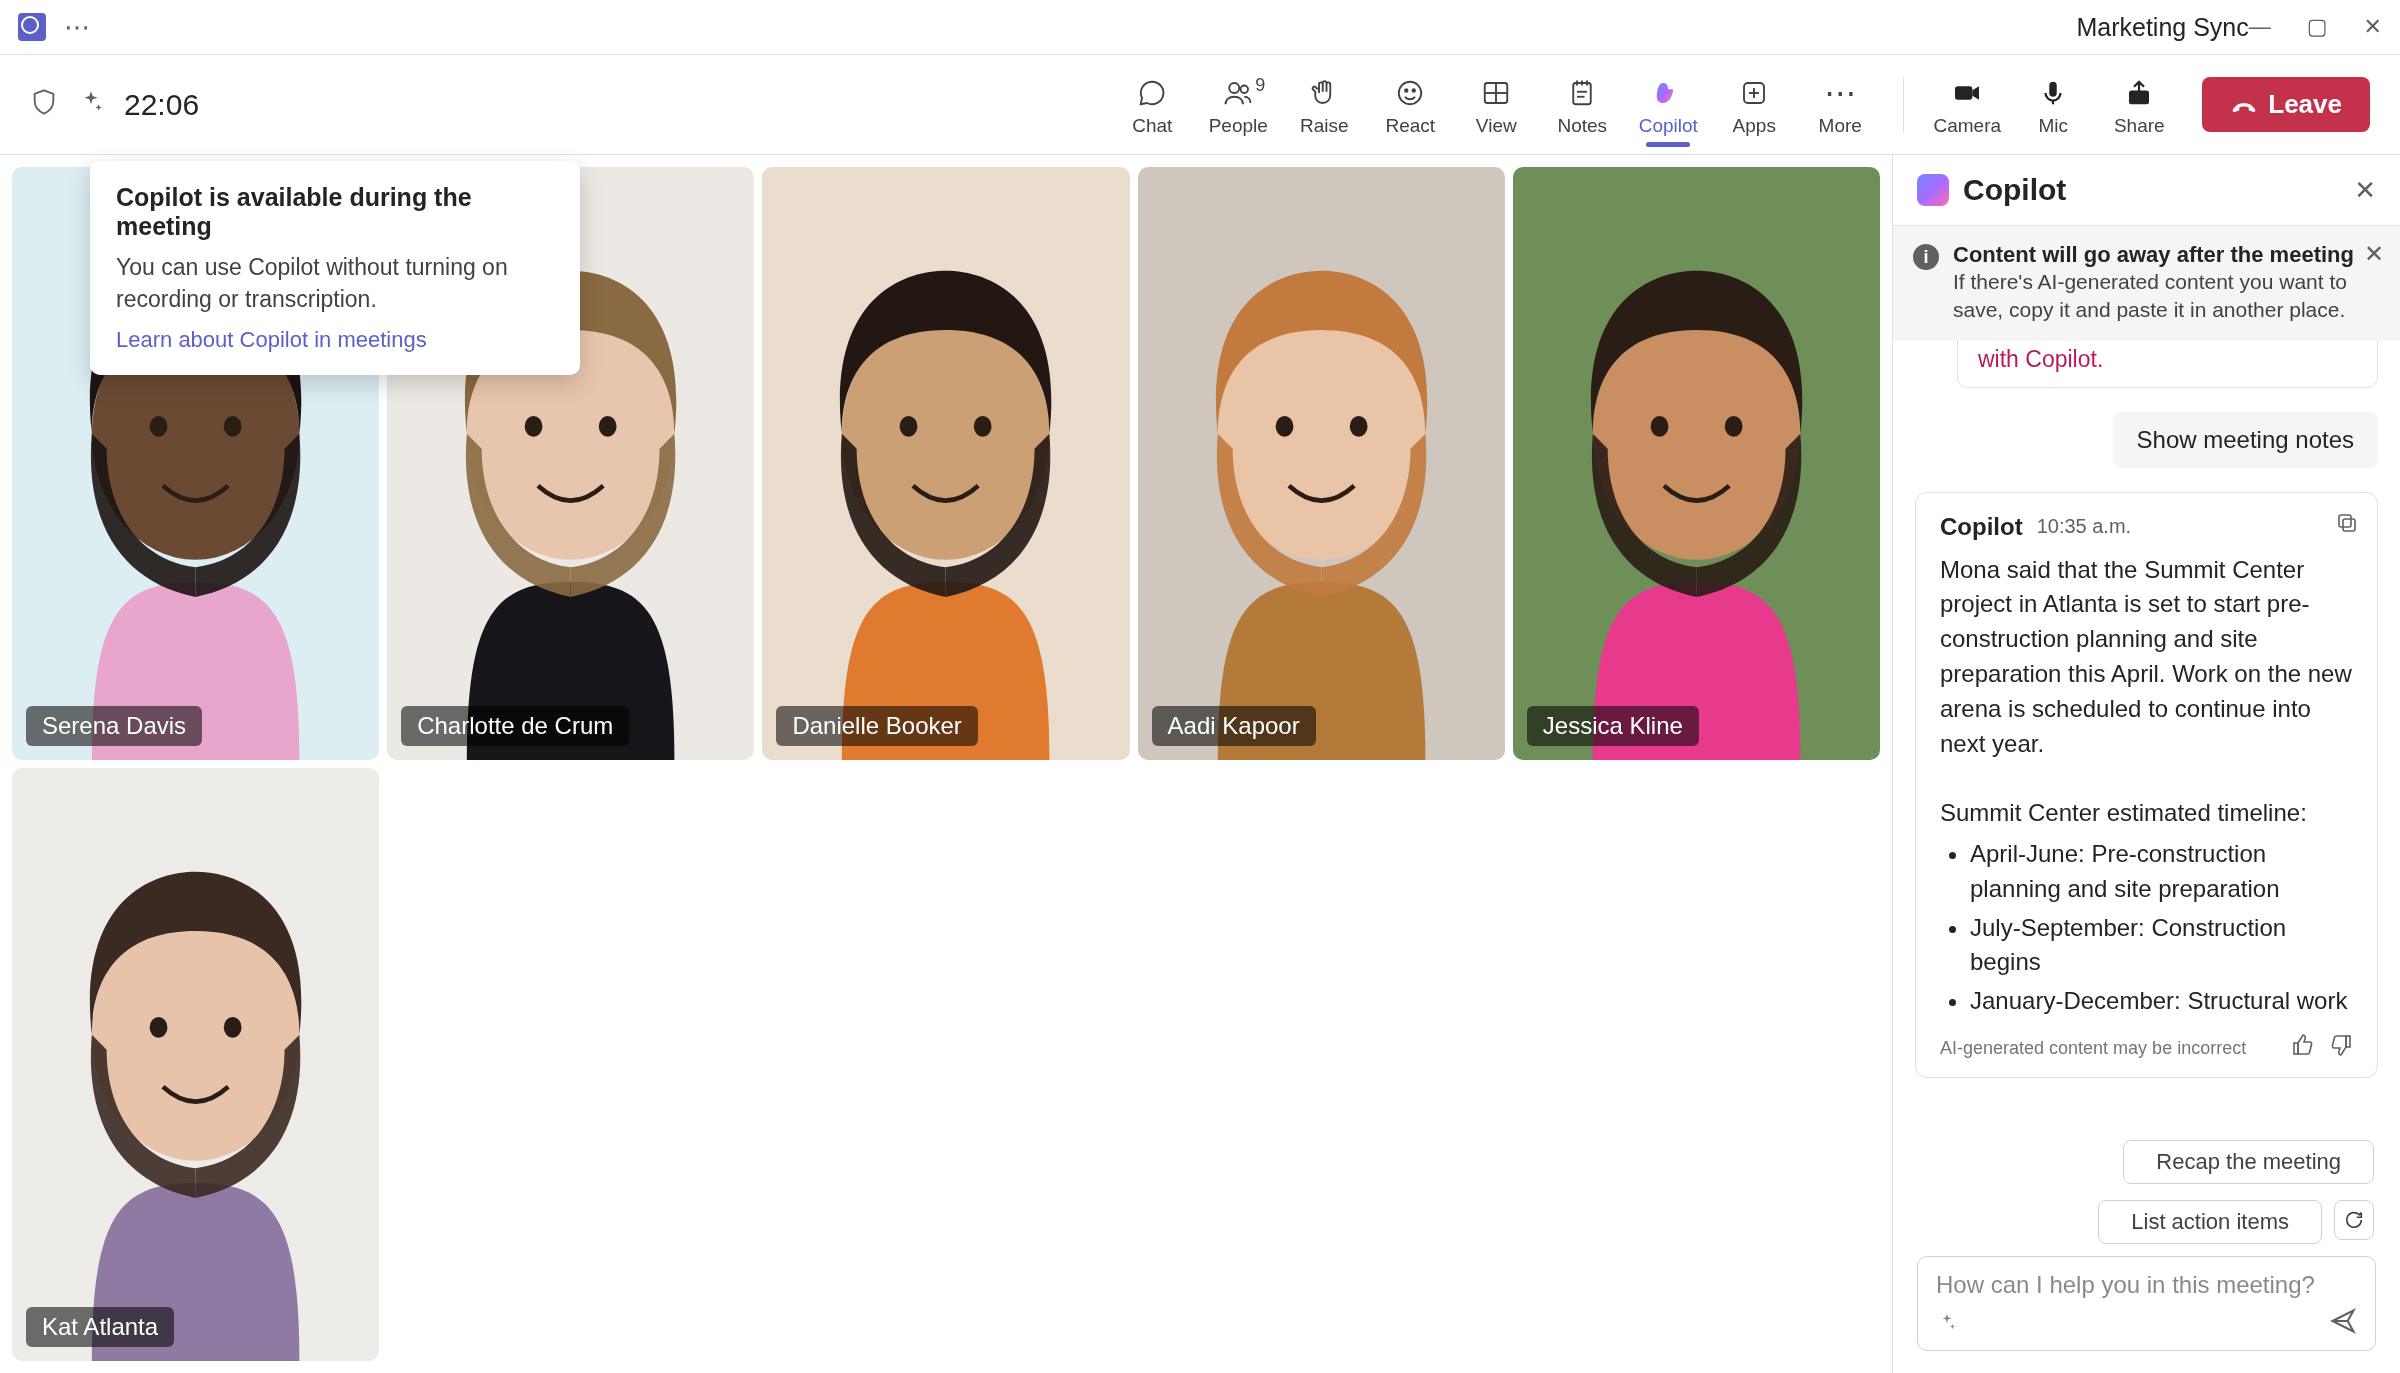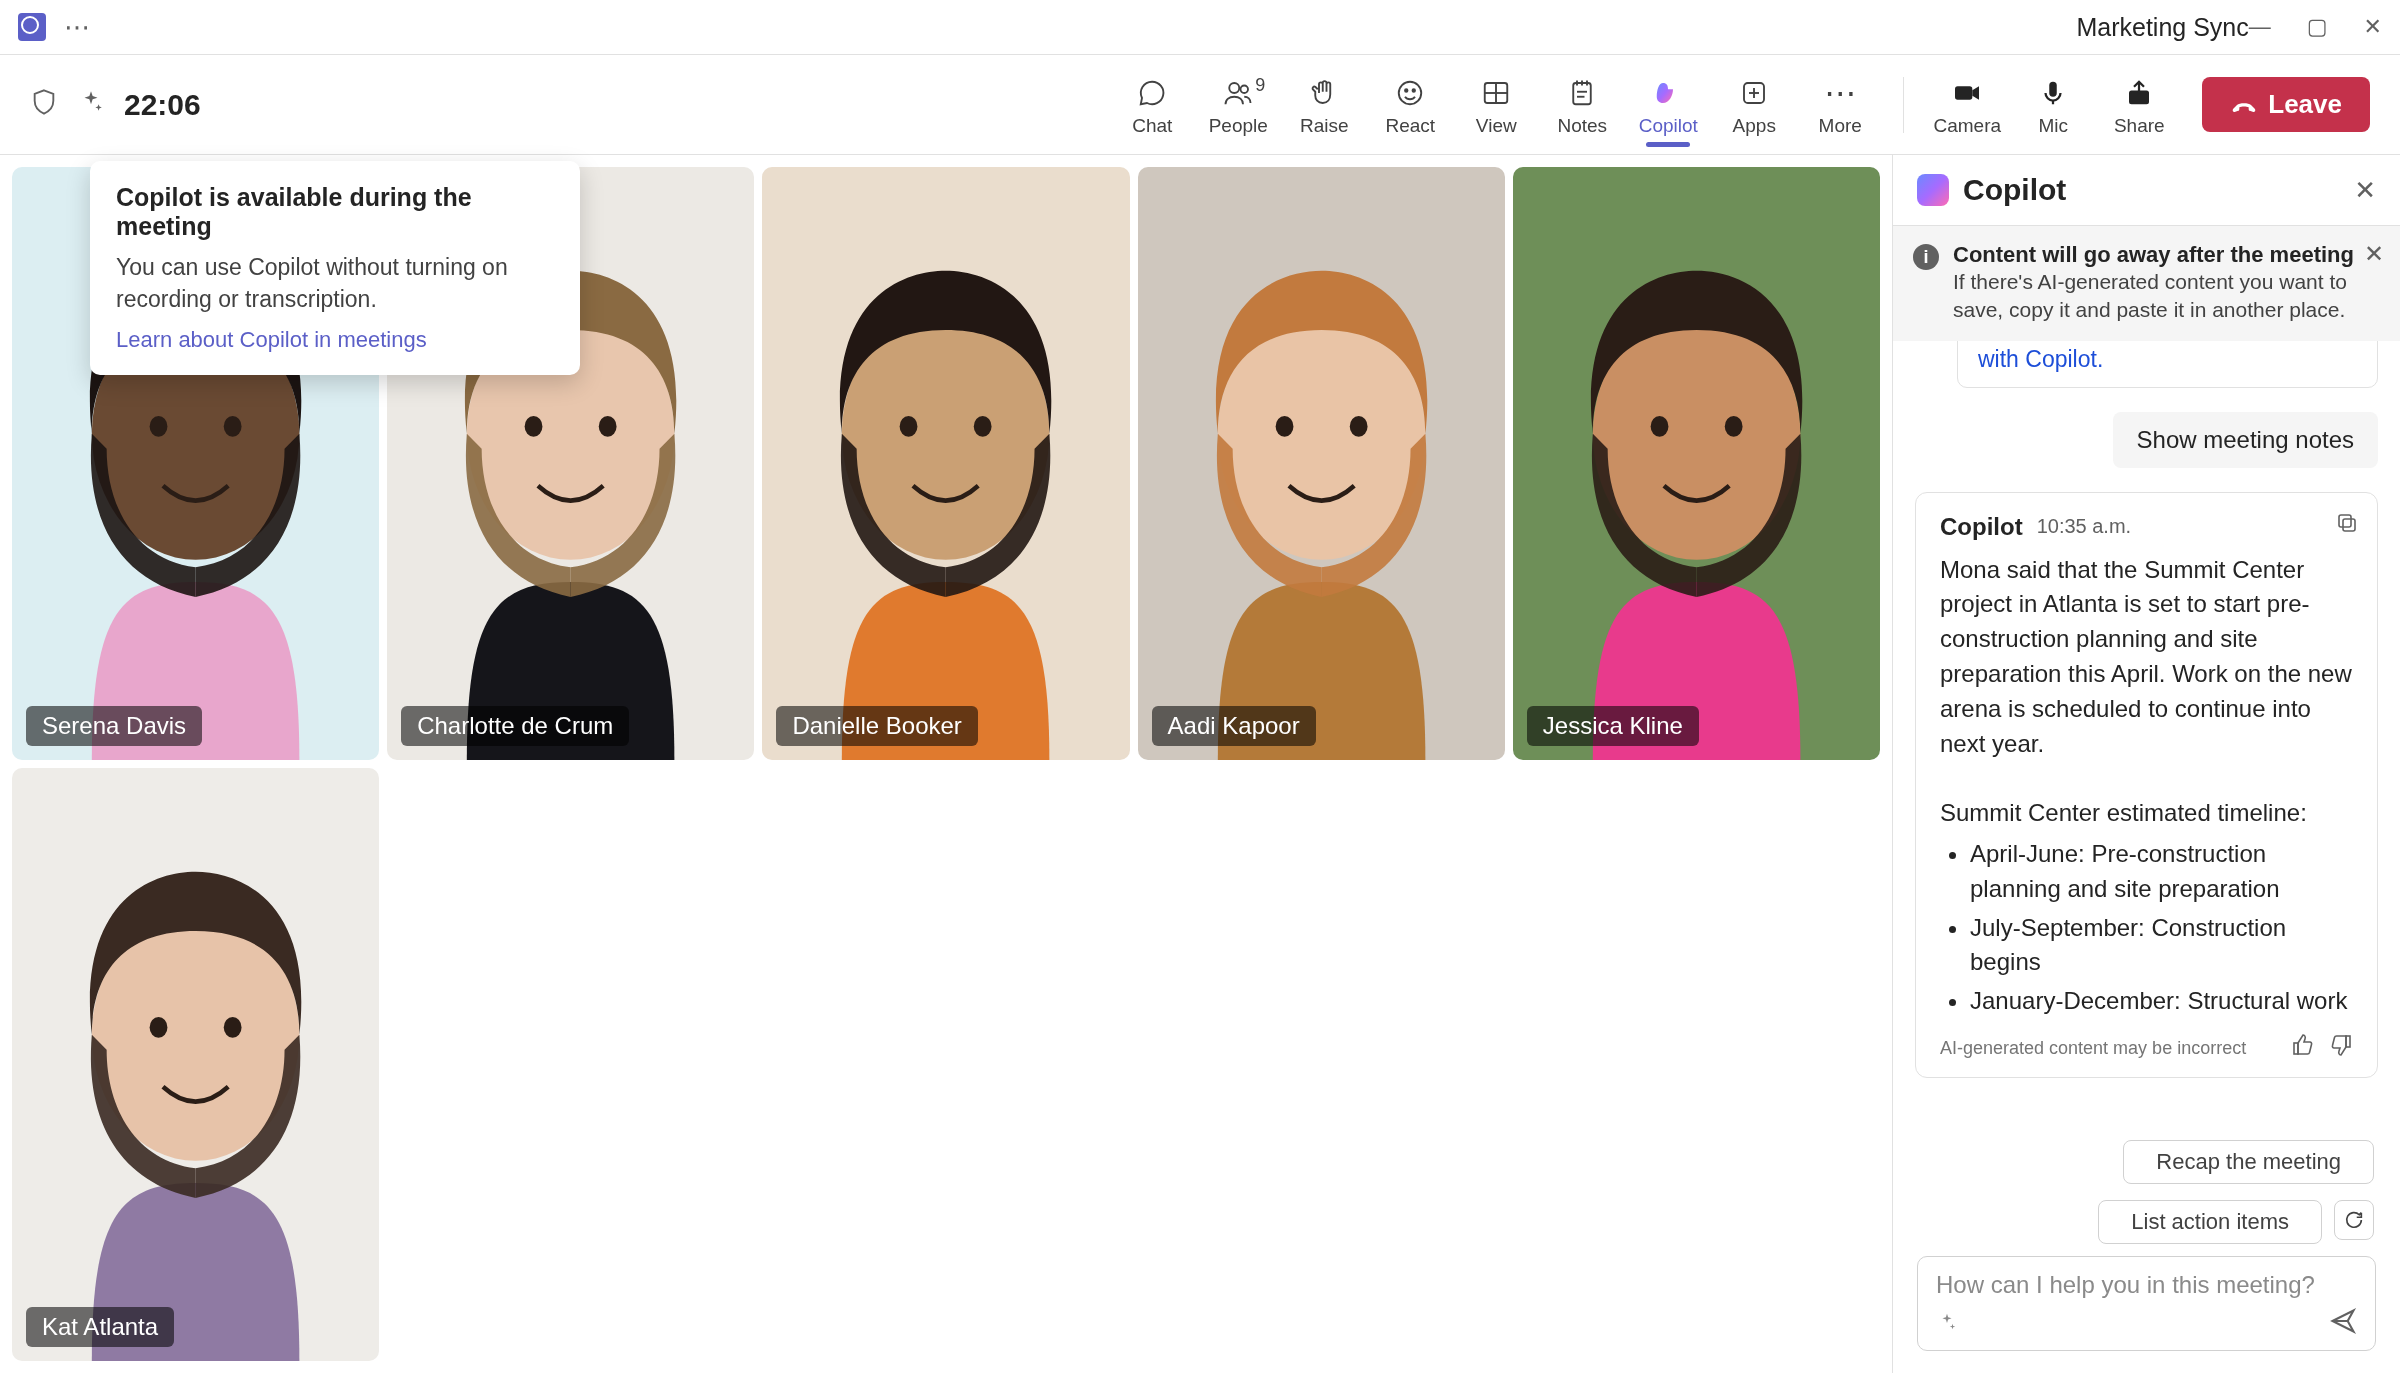--- a/index.html
+++ b/index.html
@@ -39,21 +39,21 @@
 
 .toolbar {
   display:flex;
   align-items:center;
   height:100px;
   padding:0 30px;
   border-bottom:1px solid #e1e1e1;
 }
 .toolbar-left { display:flex; align-items:center; gap:20px; }
 .shield-icon, .sparkle-icon { color:#616161; }
-.timer { font-size:30px; font-weight:700; color:#242424; }
+.timer { font-size:30px; font-weight:400; color:#242424; }
 .toolbar-spacer { flex:1; }
 .toolbar-actions { display:flex; align-items:center; gap:4px; }
 .action-btn {
   display:flex; flex-direction:column; align-items:center;
   justify-content:center;
   width:82px; height:80px;
   color:#424242; cursor:pointer;
   position:relative;
 }
 .action-btn .icon { font-size:30px; height:40px; display:flex; align-items:center; justify-content:center; }
@@ -144,21 +144,21 @@
   flex-shrink:0; margin-top:2px;
 }
 .banner-title { font-weight:600; font-size:22px; }
 .banner-body { font-size:21px; color:#424242; line-height:1.35; }
 .banner-close { position:absolute; right:16px; top:14px; color:#616161; cursor:pointer; font-size:24px; }
 
 .chat-scroll { flex:1; overflow:auto; padding:0 22px; }
 .peek-card {
   background:#fff; border:1px solid #e1e1e1; border-radius:10px;
   padding:14px 20px; margin-top:-10px; margin-left:42px;
-  color:#1d4ed8; font-size:23px;
+  color:#be185d; font-size:23px;
 }
 .pill-row { display:flex; justify-content:flex-end; margin:24px 0; }
 .pill {
   background:#f5f5f5; border-radius:8px;
   padding:14px 24px; font-size:24px; color:#242424;
   cursor:pointer;
 }
 .msg-card {
   border:1px solid #e1e1e1; border-radius:12px;
   padding:20px 24px 14px; margin-bottom:20px;

